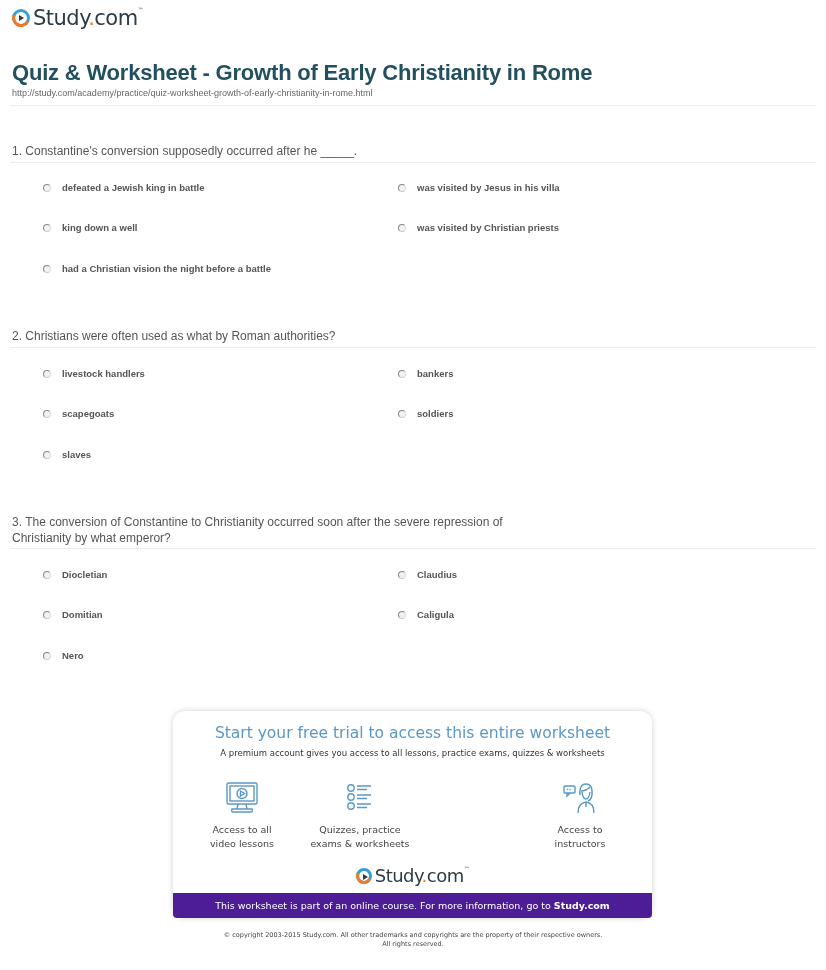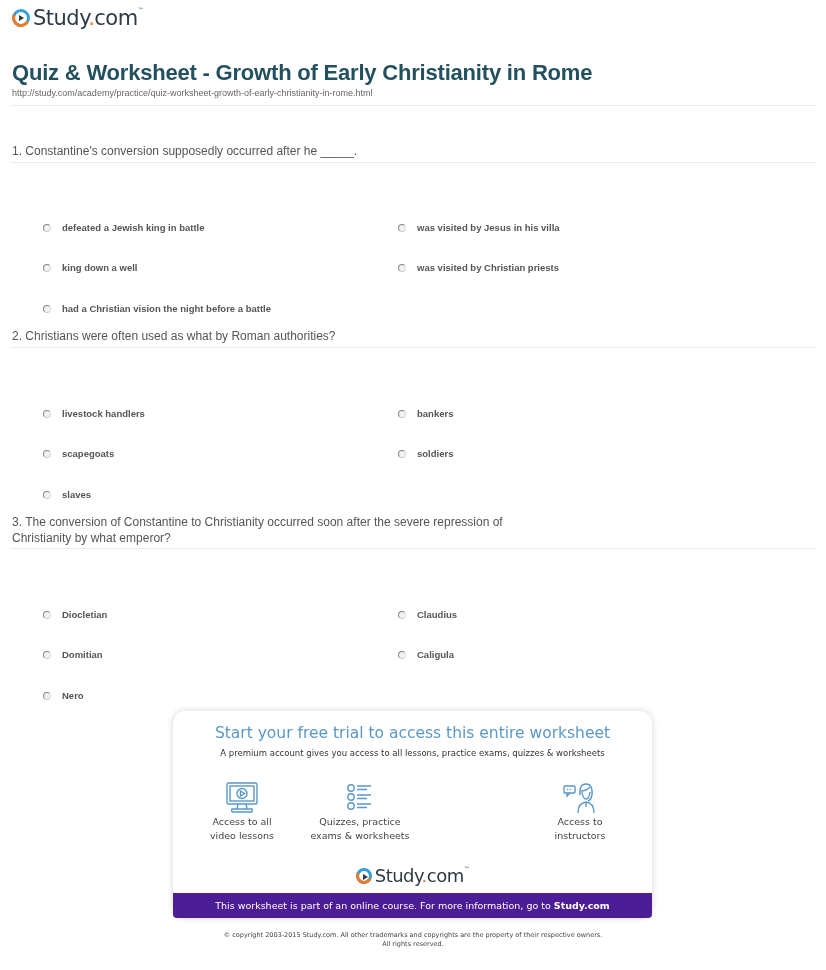--- a/index.html
+++ b/index.html
@@ -15,29 +15,29 @@
   .logo-text .tm { font-size: 6px; vertical-align: top; color: #2d3b45; }
 
   .top-logo { left: 12px; top: 6px; }
   .top-logo .logo-text { font-size: 21px; }
 
   .title { position: absolute; left: 12px; top: 60px; font-size: 22px; font-weight: bold; color: #22505f; letter-spacing: -0.2px; }
   .url { position: absolute; left: 12px; top: 88px; font-size: 9px; color: #666; }
   .hr { position: absolute; left: 10px; right: 10px; height: 1px; background: #ececec; }
 
   .question { position: absolute; left: 12px; font-size: 12px; color: #555; line-height: 16px; }
-  .opt { position: absolute; display: flex; align-items: center; font-size: 9.5px; font-weight: bold; color: #555; margin-top: 40px; }
+  .opt { position: absolute; display: flex; align-items: center; font-size: 9.5px; font-weight: bold; color: #555; }
   .radio { width: 8px; height: 8px; border-radius: 50%; border: 1.5px solid #888; border-right-color: #ddd; border-bottom-color: #ccc; background: #f2f2f2; margin-right: 11px; display: inline-block; }
 
   .cta { position: absolute; left: 173px; top: 711px; width: 479px; height: 207px; background: #fff; border-radius: 12px; box-shadow: 0 0 6px rgba(0,0,0,0.18); font-family: "DejaVu Sans", sans-serif; }
   .cta-title { position: absolute; left: 0; right: 0; top: 13px; text-align: center; font-size: 15.5px; color: #5a98c7; font-weight: normal; }
   .cta-sub { position: absolute; left: 0; right: 0; top: 37px; text-align: center; font-size: 8.5px; color: #333; }
   .feature { position: absolute; top: 70px; width: 110px; text-align: center; }
   .feature svg { display: block; margin: 0 auto; }
-  .feature-label { font-size: 9.5px; line-height: 14px; color: #444; }
+  .feature-label { margin-top: 8px; font-size: 9.5px; line-height: 14px; color: #444; }
   .cta-logo { left: 0; right: 0; top: 154px; justify-content: center; }
   .cta-logo .logo-text { font-size: 18px; }
   .cta-logo .logo-mark { width: 16px; height: 16px; }
   .cta-logo .logo-mark::before { width: 16px; height: 16px; }
   .cta-banner { position: absolute; left: 0; right: 0; bottom: 0; height: 25px; background: #4c1d95; border-radius: 0 0 4px 4px; color: #fff; font-size: 9.5px; text-align: center; line-height: 25px; }
   .cta-banner b { font-weight: bold; }
 
   .copyright { position: absolute; left: 0; right: 0; top: 931px; text-align: center; font-family: "DejaVu Sans", sans-serif; font-size: 6.5px; color: #444; line-height: 9px; }
 </style>
 </head>

